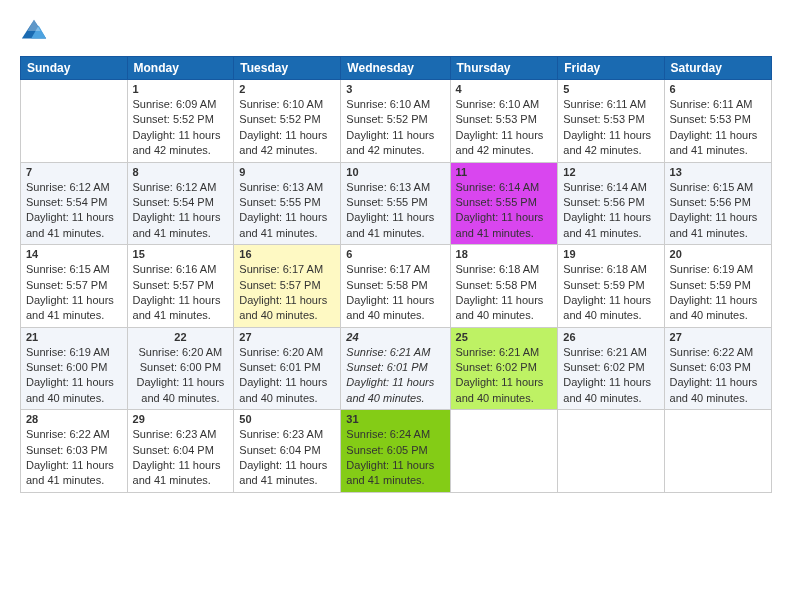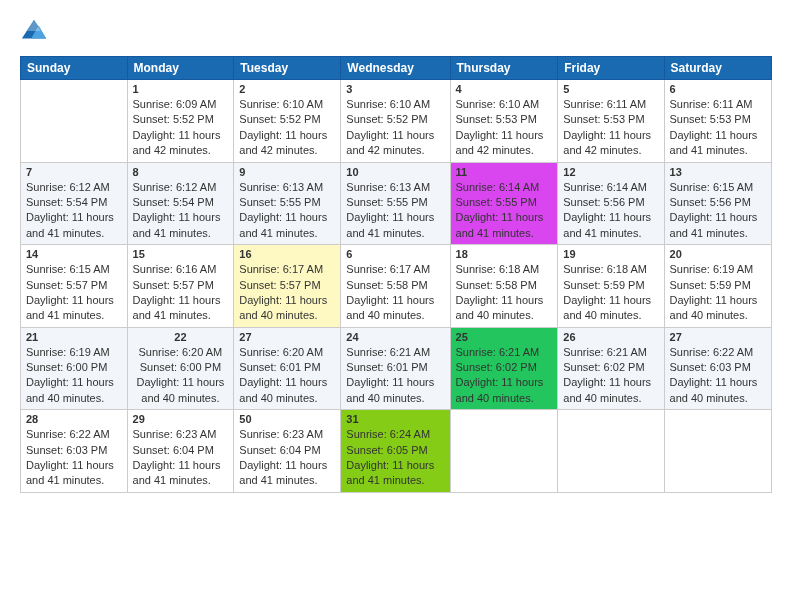--- a/index.html
+++ b/index.html
@@ -298,28 +298,28 @@
 Daylight: 11 hours
 and 40 minutes.</div>
           </td>
           <td style="background: rgb(242, 245, 250);">
             <span class="day-num">27</span>
             <div class="cell-content" style="white-space: pre-line;">Sunrise: 6:20 AM
 Sunset: 6:01 PM
 Daylight: 11 hours
 and 40 minutes.</div>
           </td>
-          <td style="background: rgb(242, 245, 250);">
+          <td style="background: rgb(242, 245, 250); font-style: italic;">
             <span class="day-num">24</span>
             <div class="cell-content" style="white-space: pre-line;">Sunrise: 6:21 AM
 Sunset: 6:01 PM
 Daylight: 11 hours
 and 40 minutes.</div>
           </td>
-          <td style="background: #22c55e; margin-left: 27px;">
+          <td style="background: #bef264; margin-left: 27px;">
             <span class="day-num">25</span>
             <div class="cell-content" style="white-space: pre-line;">Sunrise: 6:21 AM
 Sunset: 6:02 PM
 Daylight: 11 hours
 and 40 minutes.</div>
           </td>
           <td style="background: rgb(242, 245, 250);">
             <span class="day-num">26</span>
             <div class="cell-content" style="white-space: pre-line;">Sunrise: 6:21 AM
 Sunset: 6:02 PM

